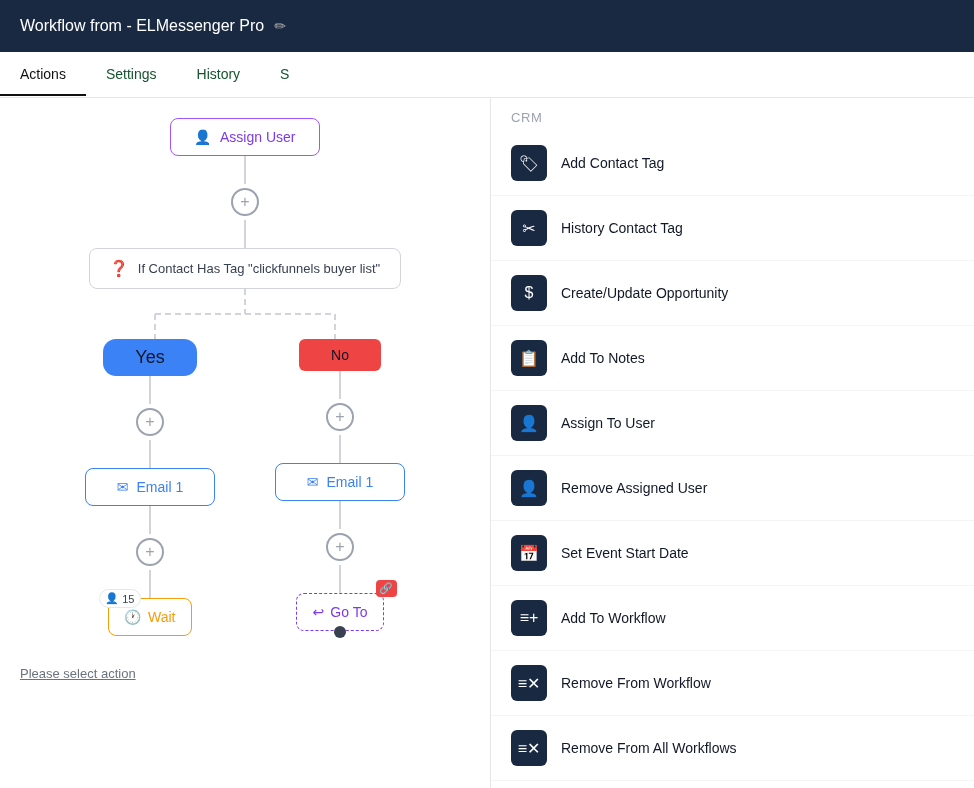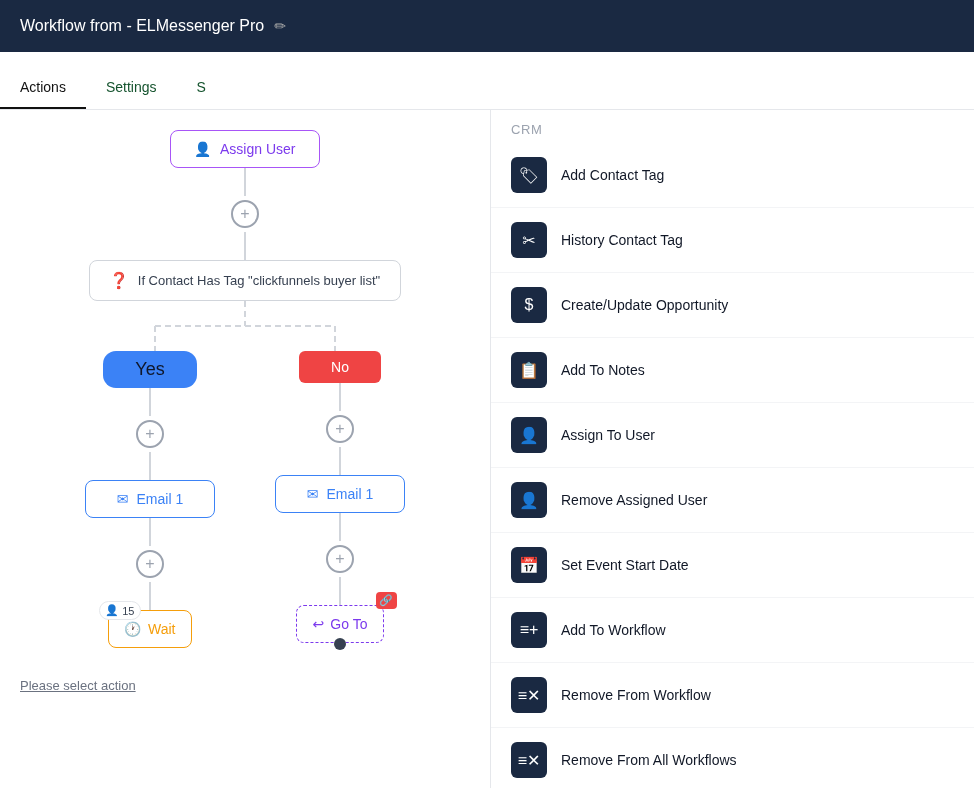--- a/index.html
+++ b/index.html
@@ -26,22 +26,22 @@
       font-size: 14px;
       cursor: pointer;
     }
 
     
     .tabs {
       display: flex;
       border-bottom: 1px solid #e5e7eb;
       background: #fff;
       flex-shrink: 0;
-      height: 58px;
-      align-items: flex-end;
+      height: 46px;
+      align-items: center;
     }
     .tab {
       padding: 12px 20px;
       font-size: 14px;
       color: #14532d;
       cursor: pointer;
       border-bottom: 2px solid transparent;
     }
     .tab.active {
       color: #111;
@@ -150,21 +150,21 @@
       color: #0f172a;
       border: none;
       border-radius: 13px;
       padding: 8px 32px;
       font-size: 18px;
       font-weight: 500;
       cursor: pointer;
     }
     .no-btn {
       background: #ef4444;
-      color: #ffffff;
+      color: #0f172a;
       border: none;
       border-radius: 6px;
       padding: 8px 32px;
       font-size: 14px;
       font-weight: 500;
       cursor: pointer;
     }
 
     .email-box {
       border: 1.5px solid #3b82f6;
@@ -303,20 +303,21 @@
 <body>
 
 <div class="header">
   <span class="header-title">Workflow from - ELMessenger Pro</span>
   <span class="edit-icon">✏</span>
 </div>
 
 <div class="tabs">
   <div class="tab active">Actions</div>
   <div class="tab">Settings</div>
+  <div class="tab">History</div>
   <div class="tab">S</div>
 </div>
 
 <div class="main">
 
   <div class="workflow-panel">
 
     <div class="wf-node">
       <div class="node-box">
         <span>👤</span>

